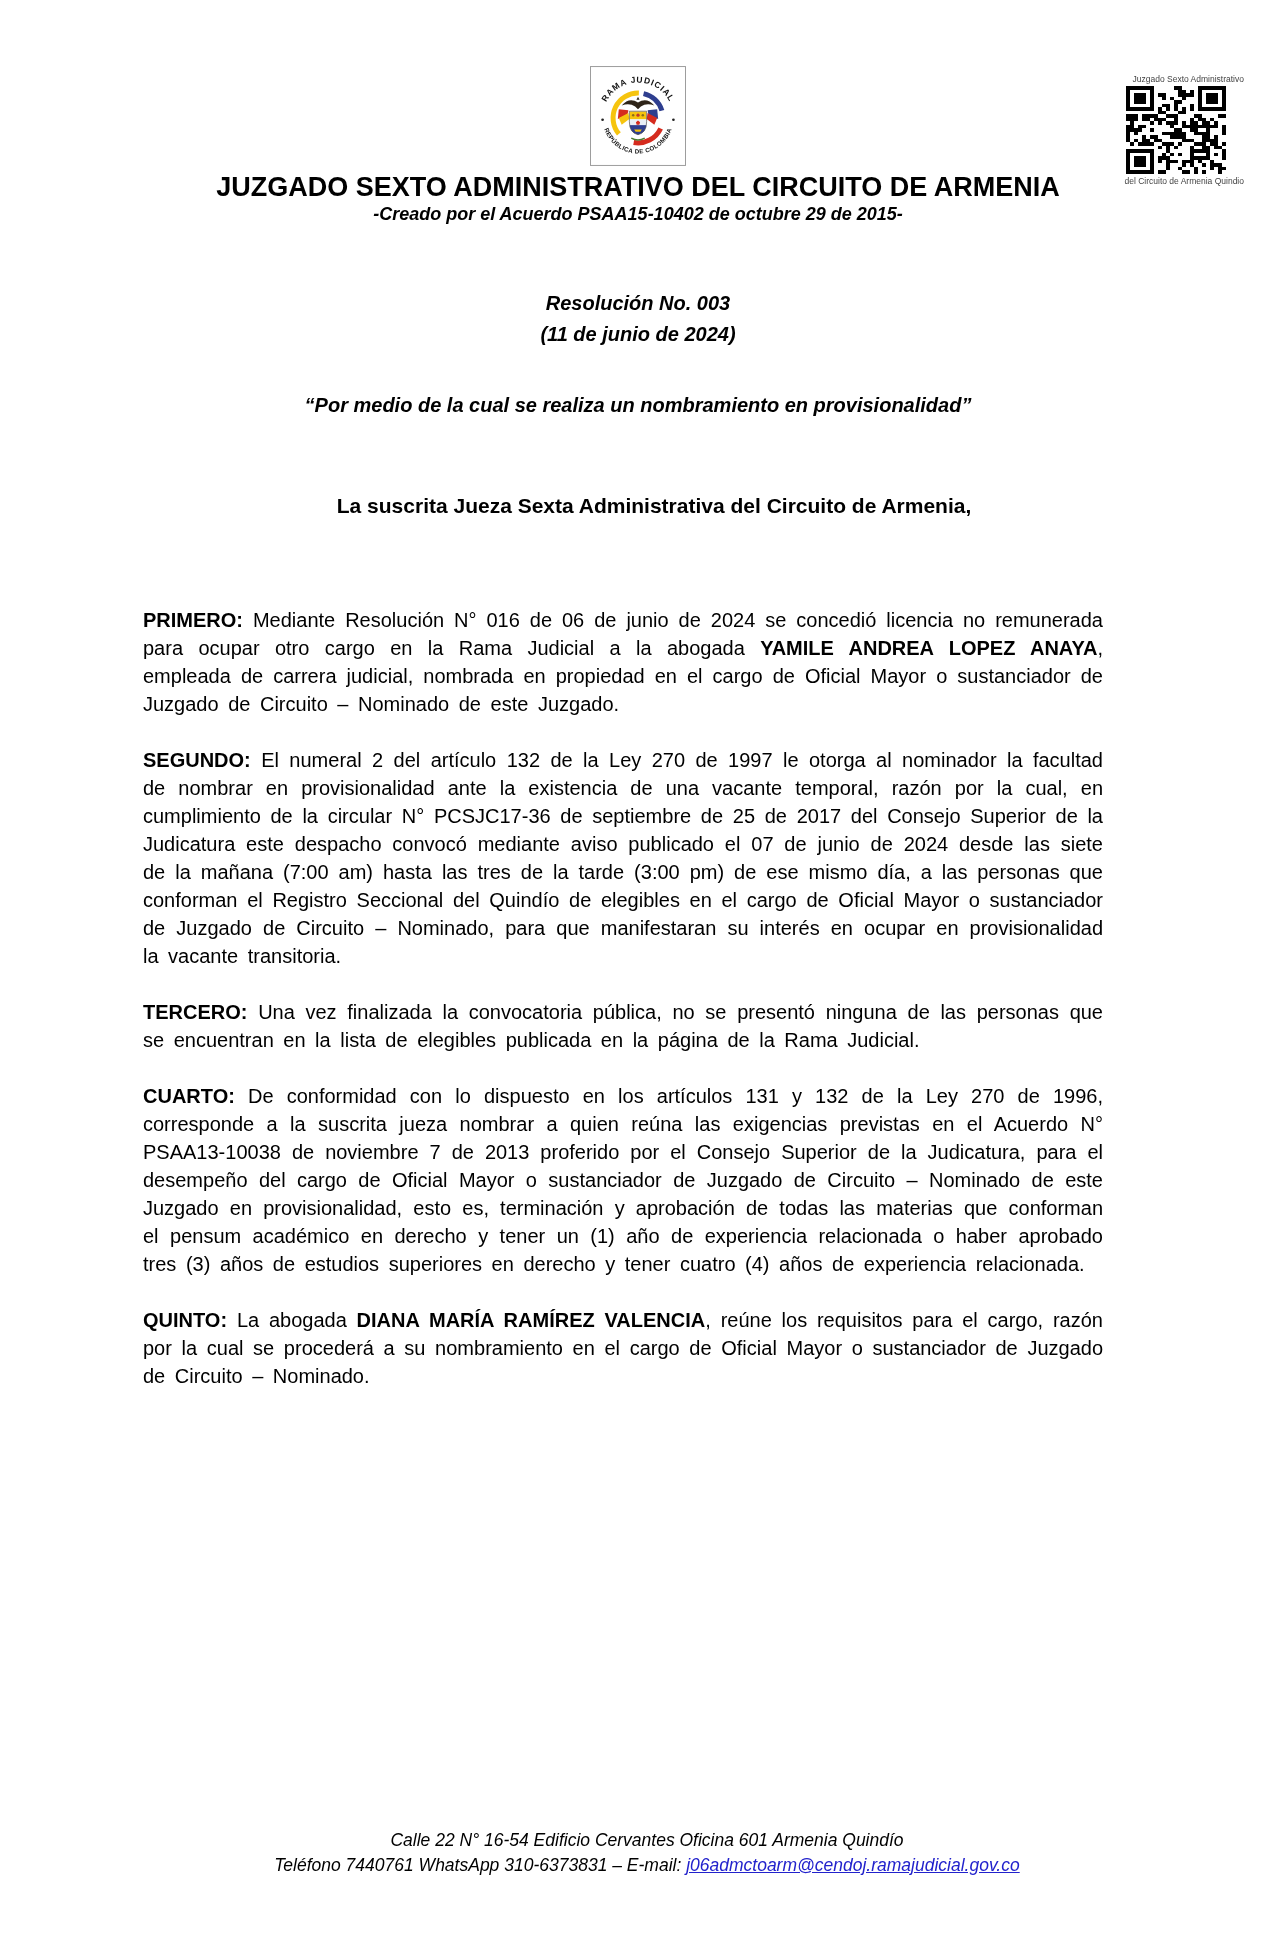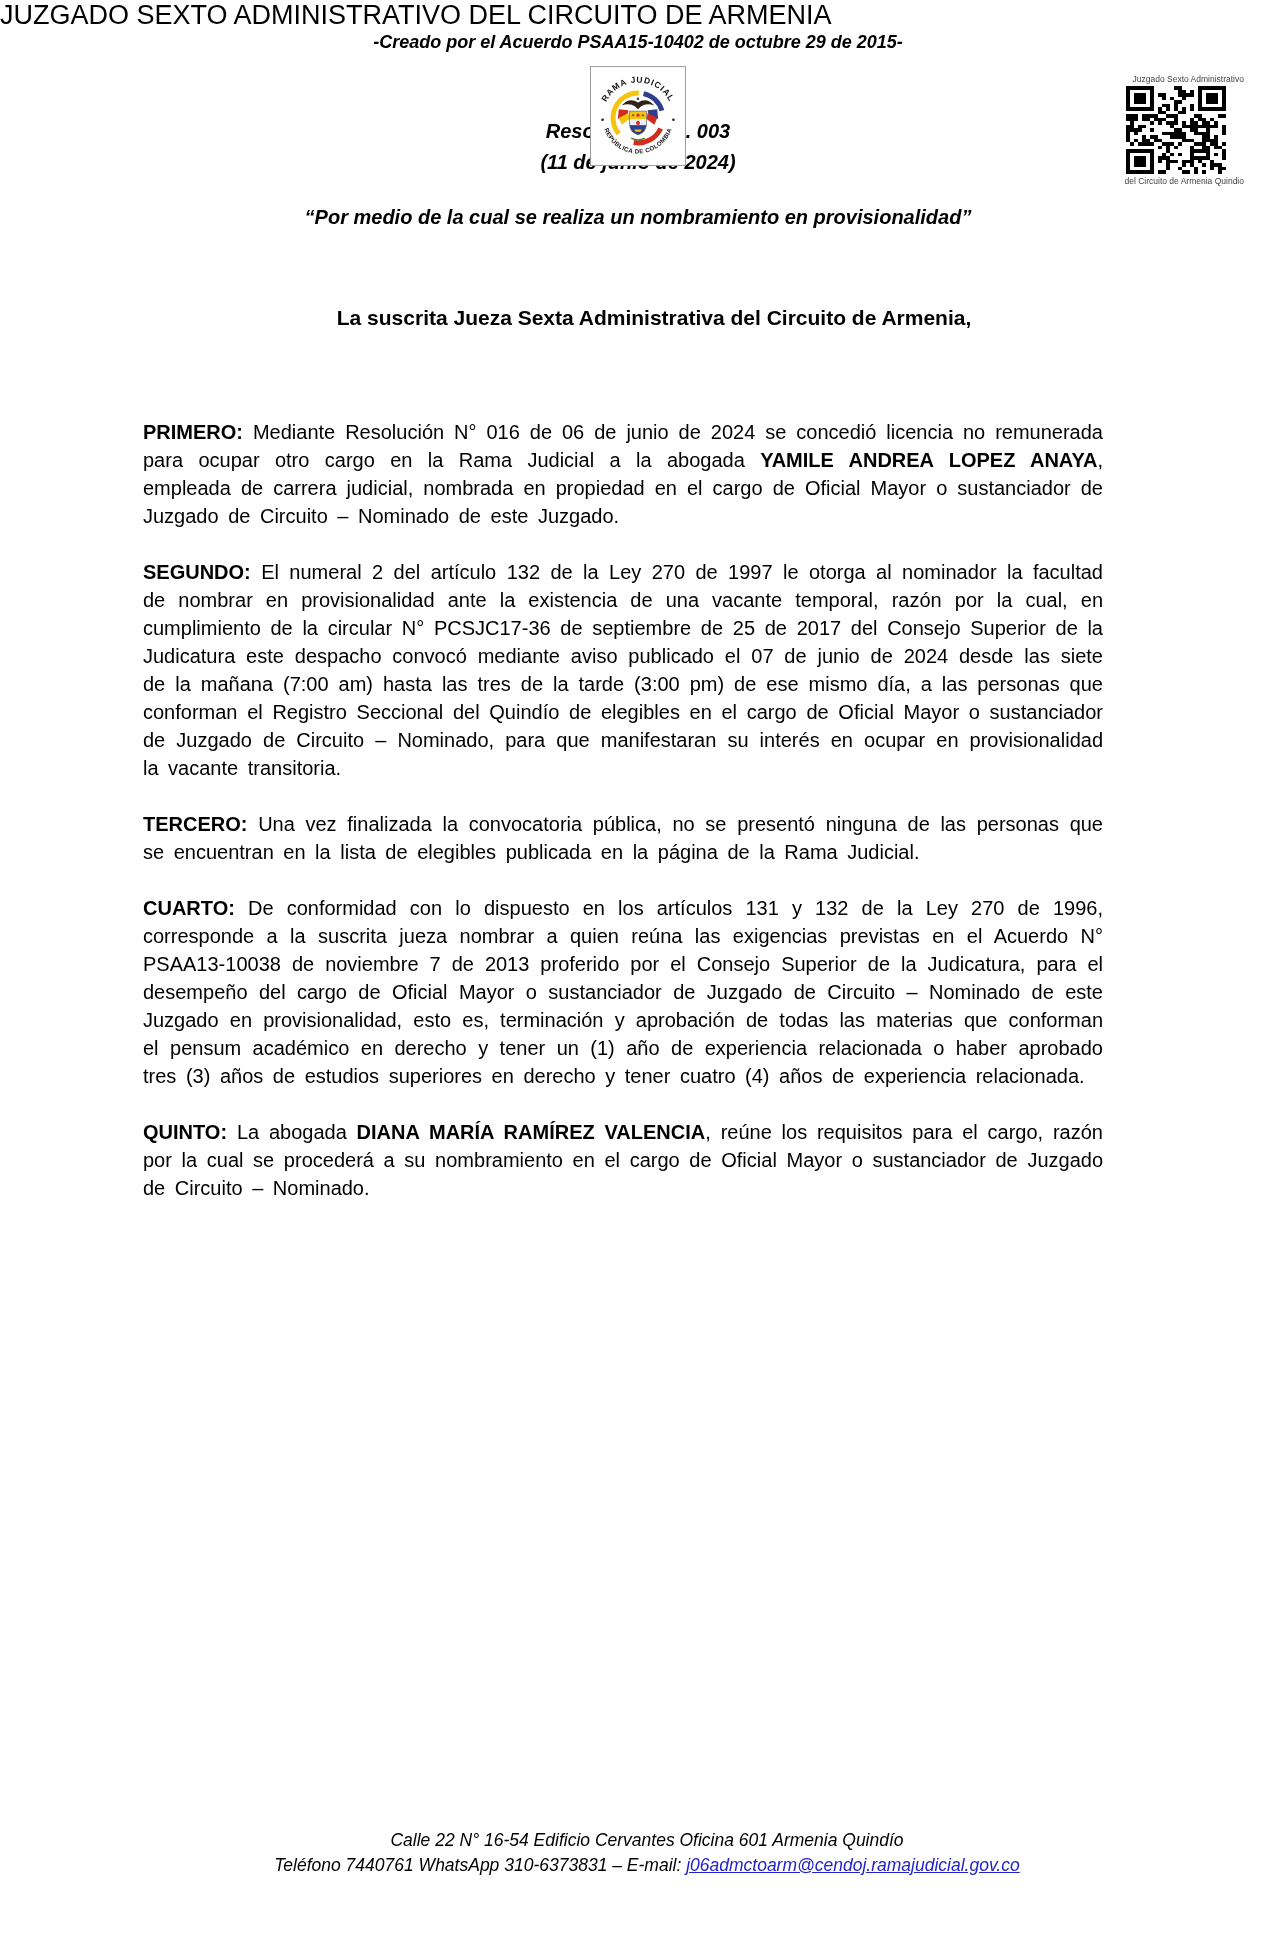--- a/index.html
+++ b/index.html
@@ -27,34 +27,36 @@
   .qr-wrap{
     position:absolute;top:74px;left:1108px;width:136px;
     text-align:right;
   }
   .qr-label{
     font-size:8.5px;color:#444;line-height:10px;
     white-space:nowrap;
   }
   .qr-svg{display:block;margin:2px auto;}
   .title{
-    font-size:27px;font-weight:400;line-height:30px;
+    padding-top:172px;
+    text-align:center;
+    font-size:27px;font-weight:700;line-height:30px;
     letter-spacing:0;
   }
   .subtitle{
     text-align:center;
     font-size:18px;font-weight:700;font-style:italic;line-height:24px;
   }
   .res-block{
     margin-top:62px;
     text-align:center;
     font-size:20px;font-weight:700;font-style:italic;line-height:31px;
   }
   .subject{
-    margin-top:24px;
+    margin-top:40px;
     text-align:center;
     font-size:20px;font-weight:700;font-style:italic;line-height:31px;
   }
   .intro{
     margin-top:71px;
     text-align:center;
     font-size:21px;font-weight:700;line-height:28px;padding-left:32px;
   }
   .considerando{
     margin-top:58px;

